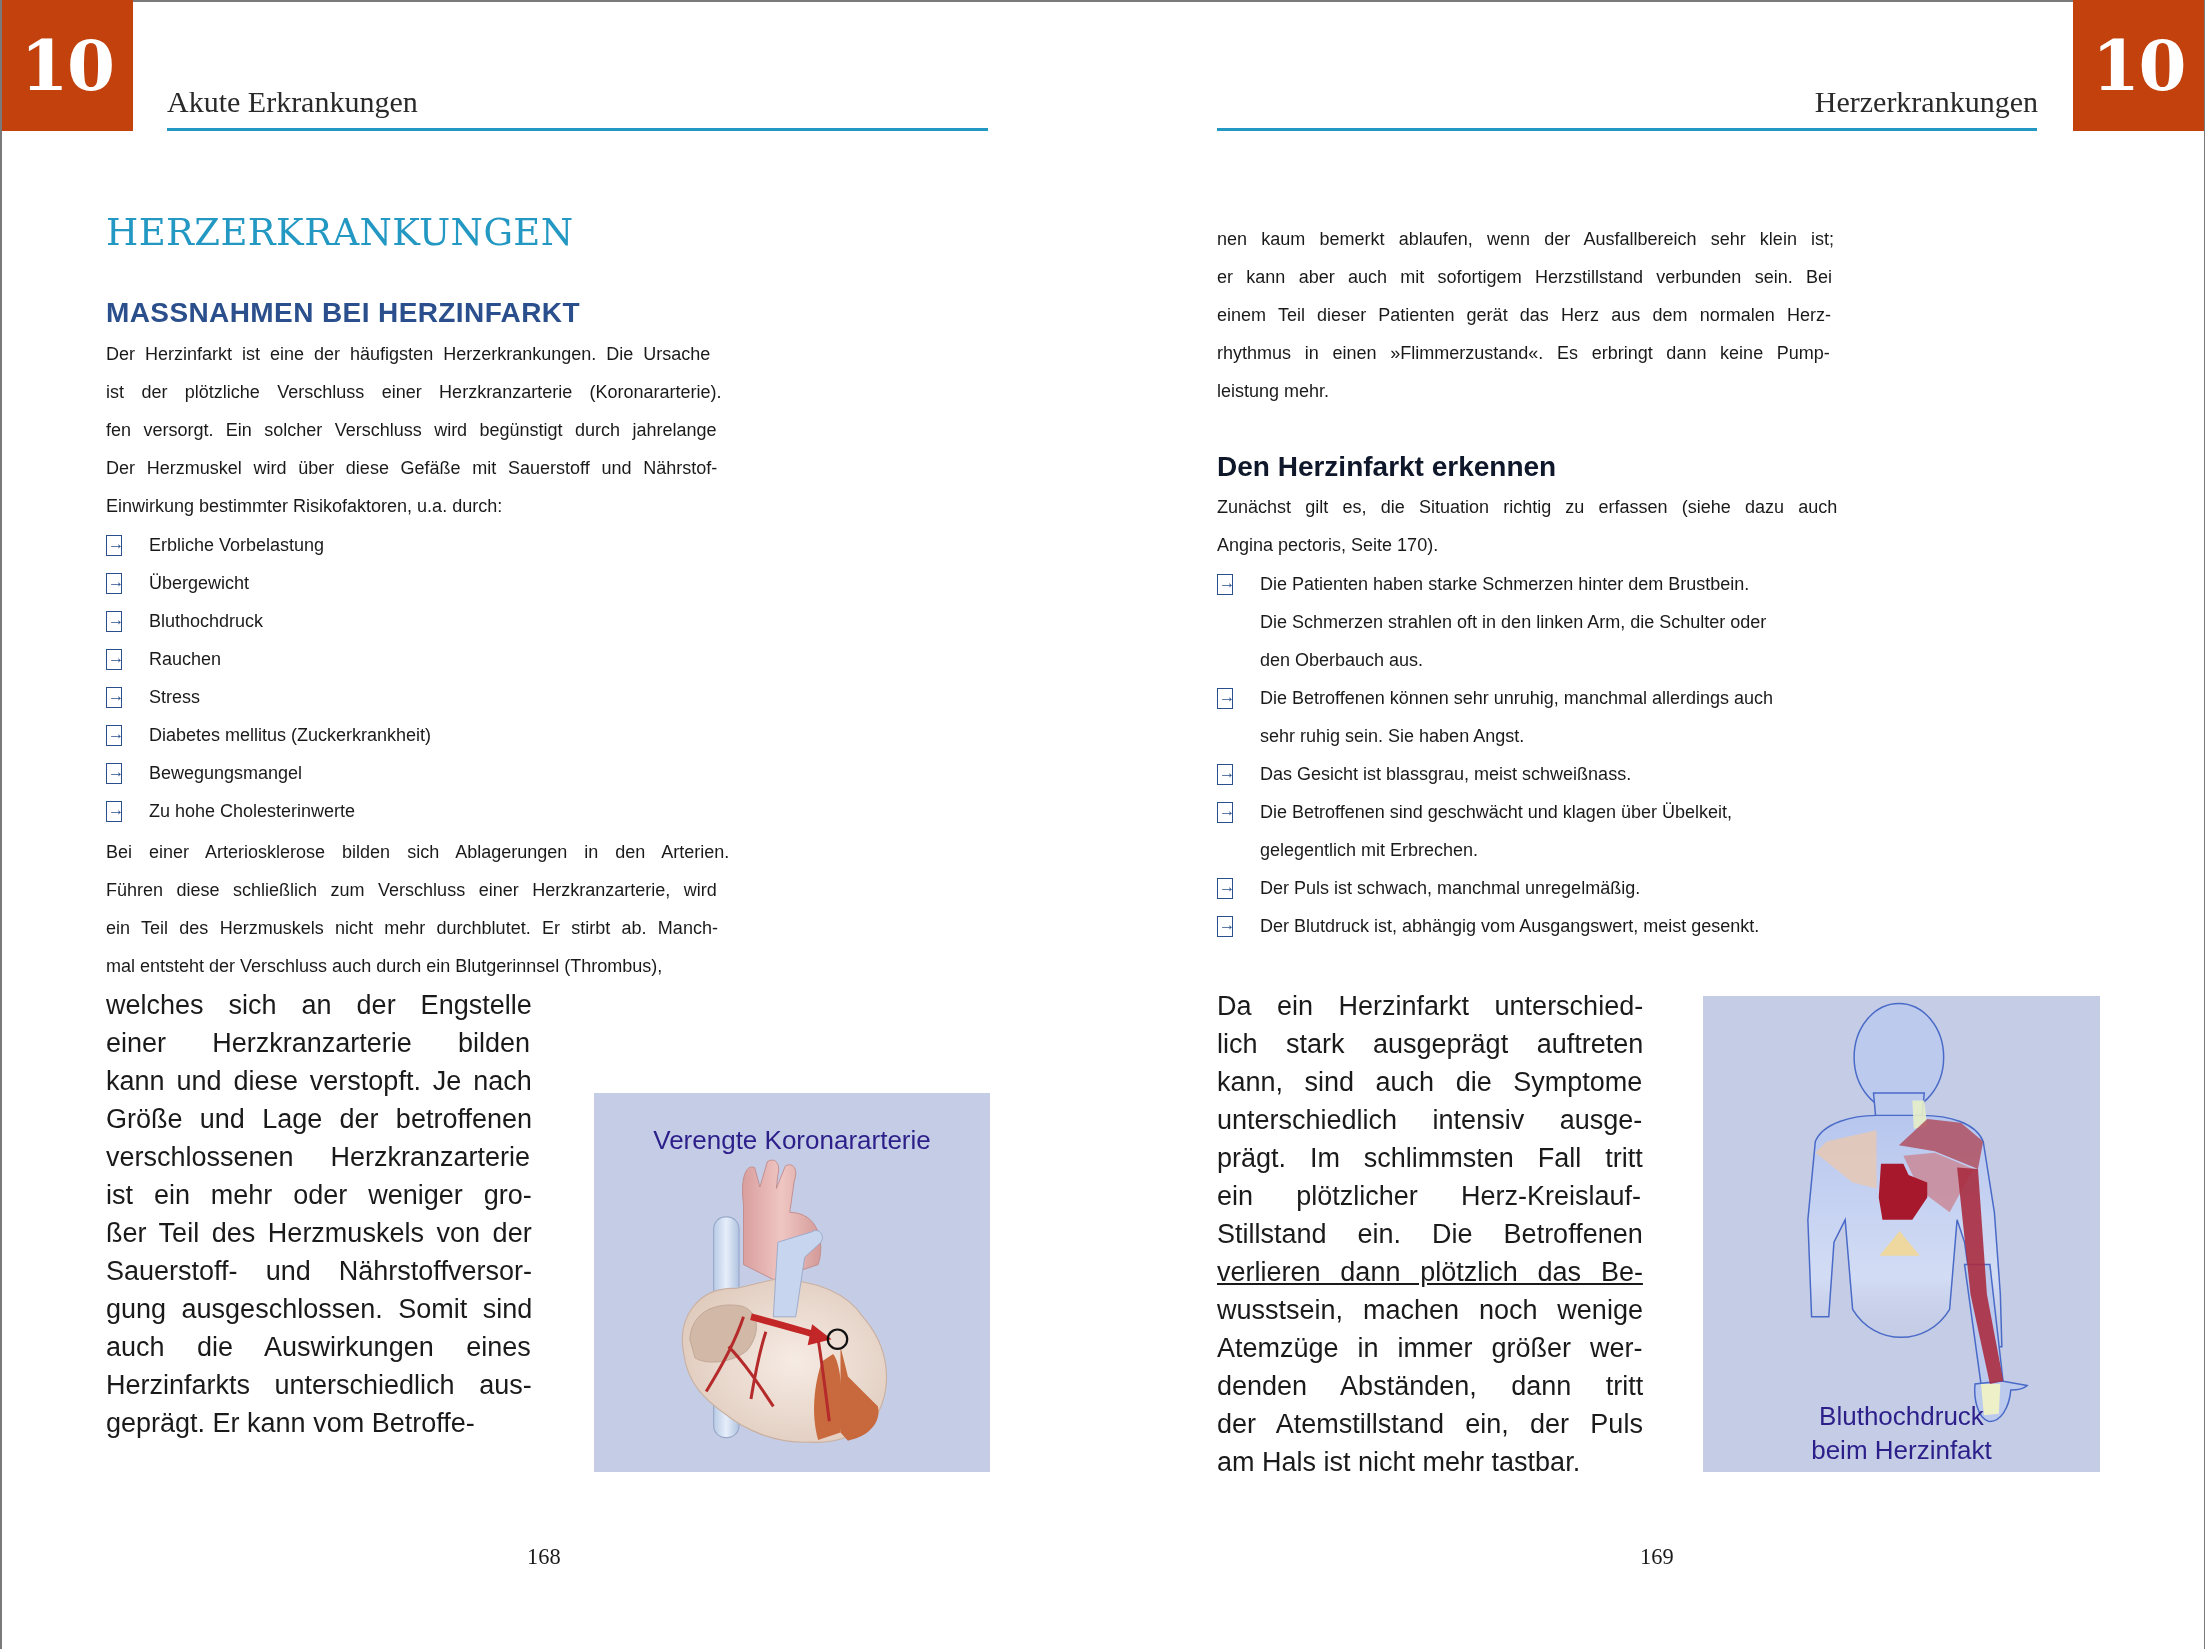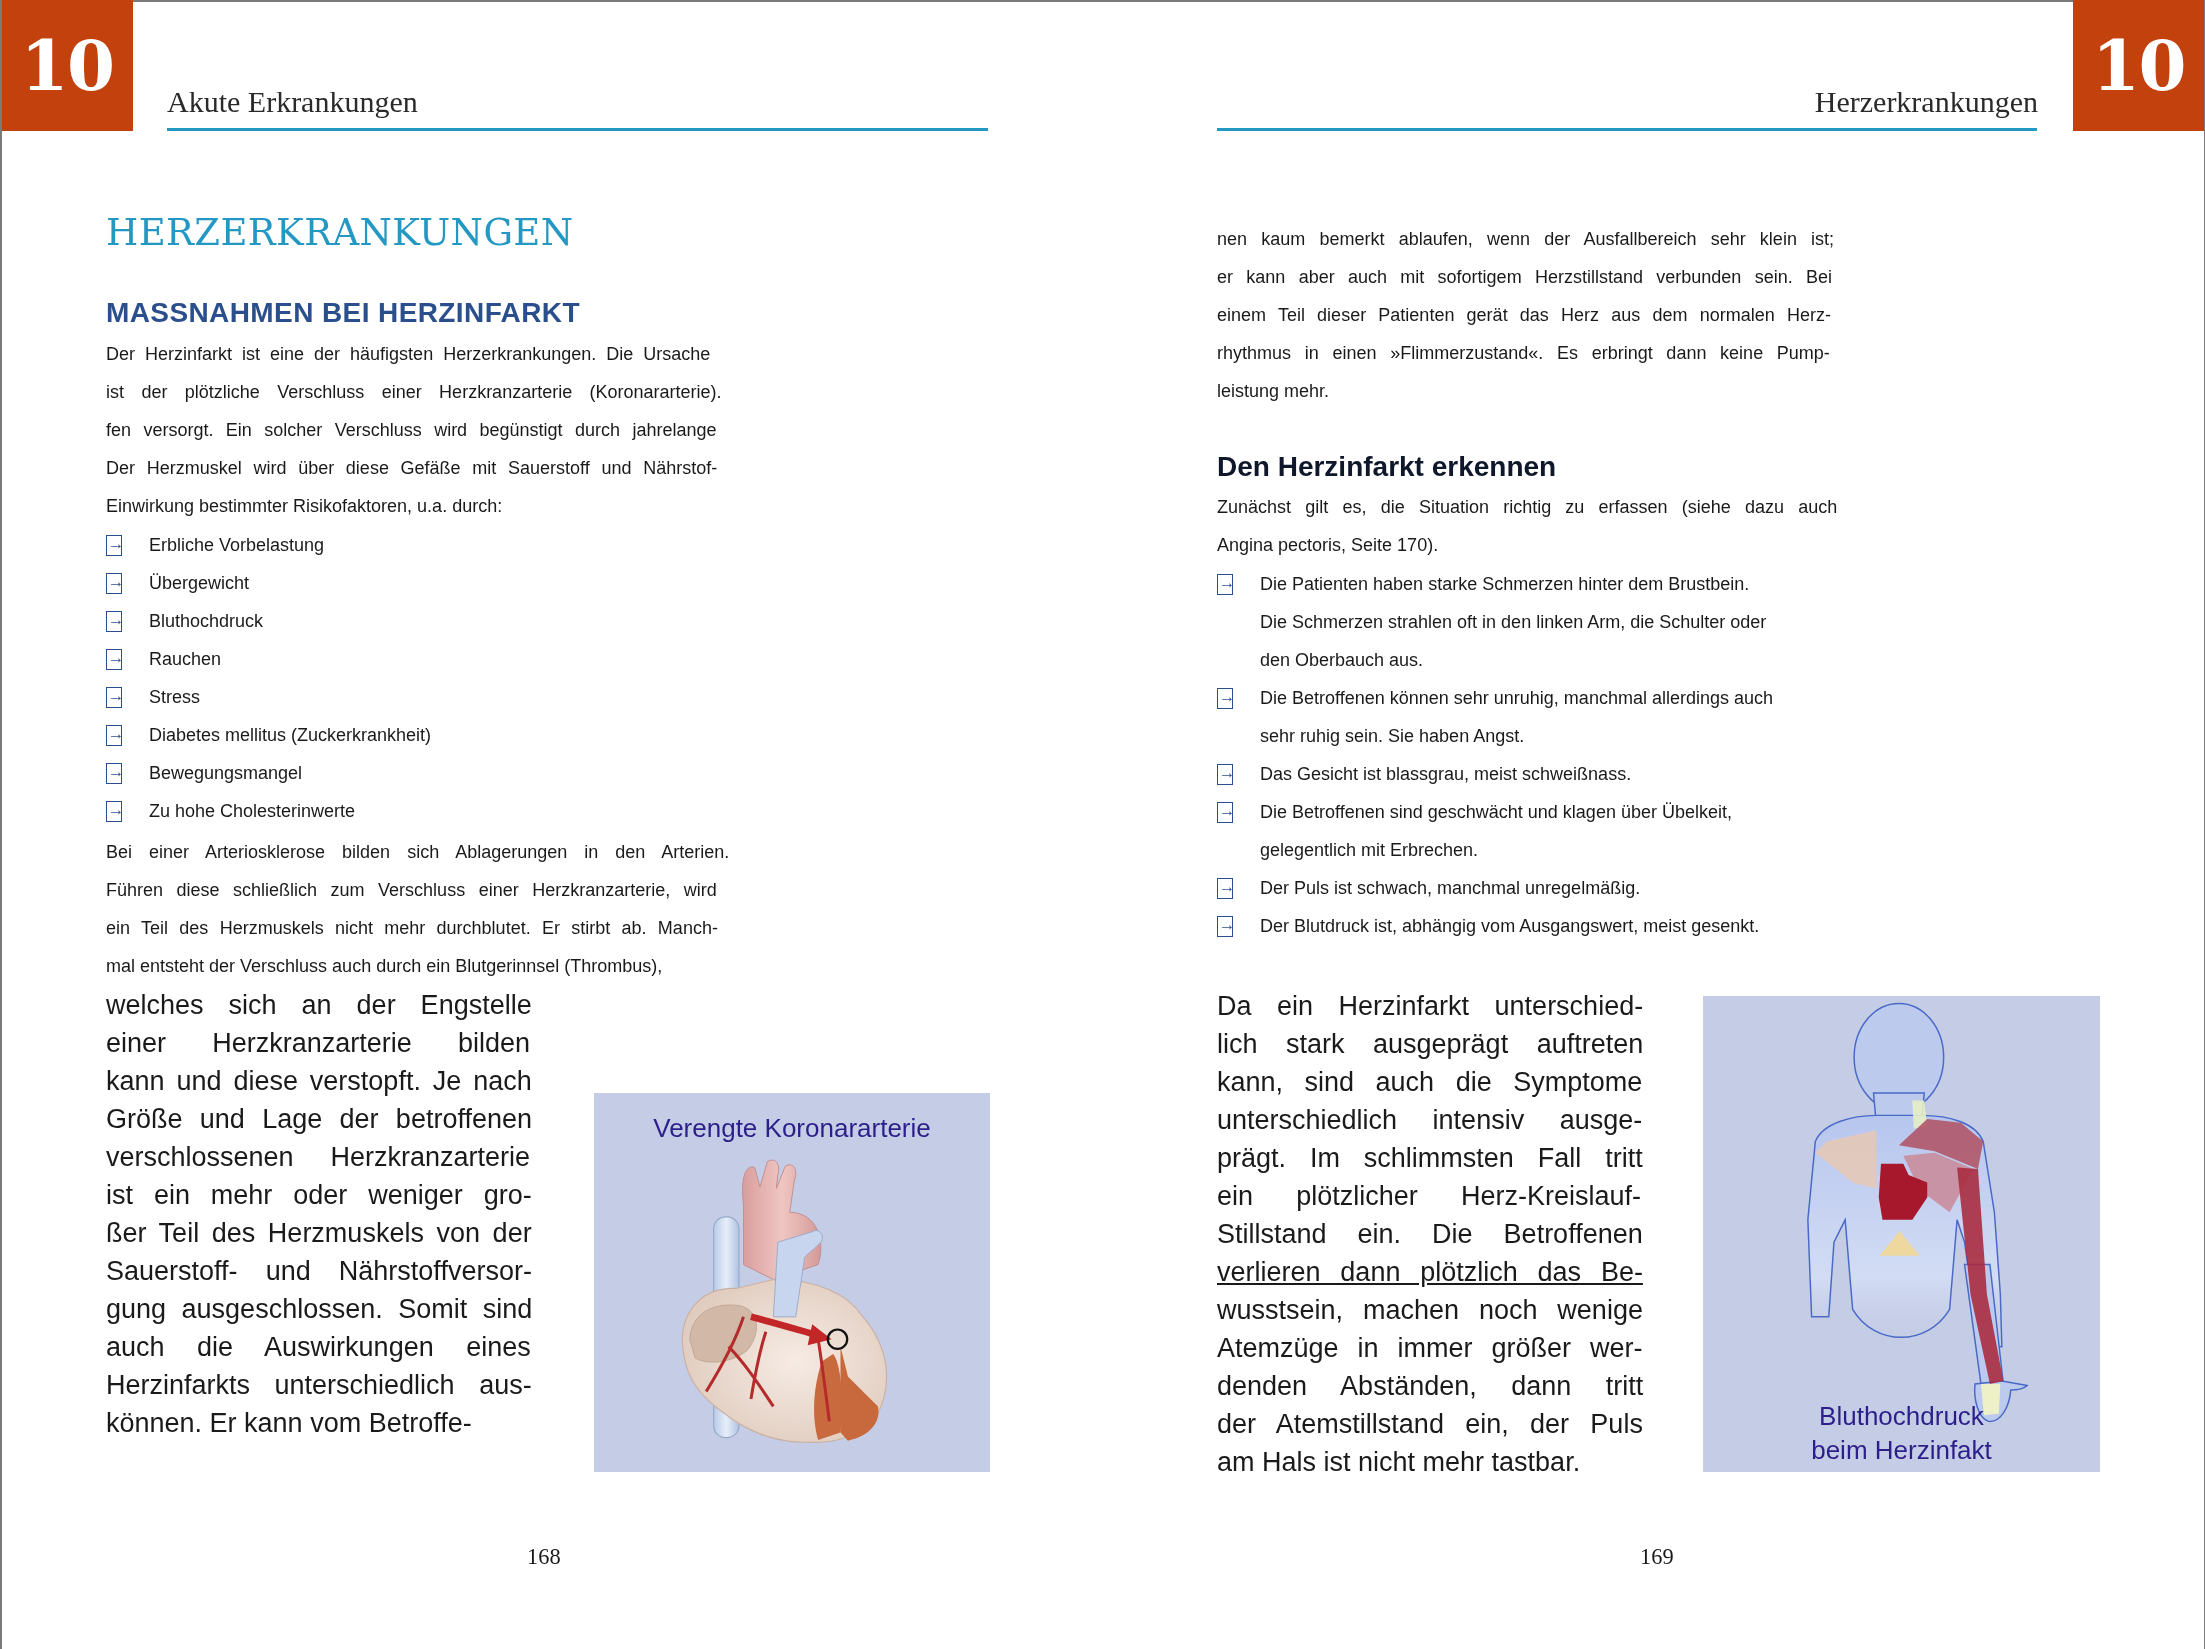--- a/index.html
+++ b/index.html
@@ -161,25 +161,25 @@
       <span class="line" style="white-space: nowrap;">einer Herzkranzarterie bilden</span>
       <span class="line" style="white-space: nowrap; word-spacing: 4.4px;">kann und diese verstopft. Je nach</span>
       <span class="line" style="white-space: nowrap; word-spacing: 9.8px;">Größe und Lage der betroffenen</span>
       <span class="line" style="white-space: nowrap;">verschlossenen Herzkranzarterie</span>
       <span class="line" style="white-space: nowrap; word-spacing: 13.4px;">ist ein mehr oder weniger gro-</span>
       <span class="line" style="white-space: nowrap; word-spacing: 5.1px;">ßer Teil des Herzmuskels von der</span>
       <span class="line" style="white-space: nowrap; word-spacing: 20.6px;">Sauerstoff- und Nährstoffversor-</span>
       <span class="line" style="white-space: nowrap; word-spacing: 8px;">gung ausgeschlossen. Somit sind</span>
       <span class="line" style="white-space: nowrap; word-spacing: 25px;">auch die Auswirkungen eines</span>
       <span class="line" style="white-space: nowrap; word-spacing: 17px;">Herzinfarkts unterschiedlich aus-</span>
-      <span class="line last">können. Er kann vom Betroffe-</span>
+      <span class="line last">geprägt. Er kann vom Betroffe-</span>
     </div>
 
   <div class="figure" style="left:594px; top:1093px; width:396px; height:379px;">
-    <div class="figure-caption" style="top:18px">Verengte Koronararterie</div>
+    <div class="figure-caption" style="top:30px">Verengte Koronararterie</div>
     <svg width="396" height="379" viewBox="0 0 530 508" style="position:absolute;left:0;top:0">
       <defs>
         <linearGradient id="veinG" x1="0" x2="1">
             <stop offset="0" stop-color="#b9cbe6"></stop>
             <stop offset="0.5" stop-color="#e6eefa"></stop>
             <stop offset="1" stop-color="#b0c2e0"></stop>
           </linearGradient>
         <linearGradient id="aortaG" x1="0" x2="1">
             <stop offset="0" stop-color="#d99e9e"></stop>
             <stop offset="0.5" stop-color="#efc6c2"></stop>

